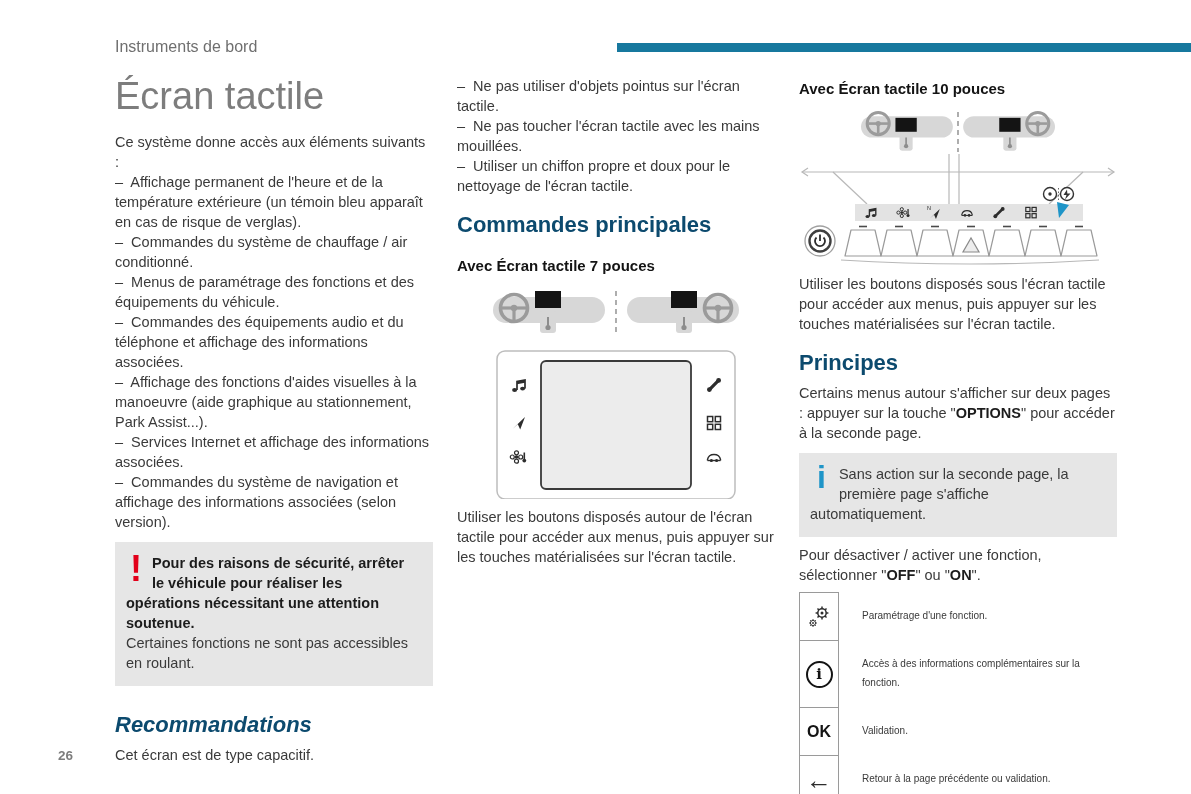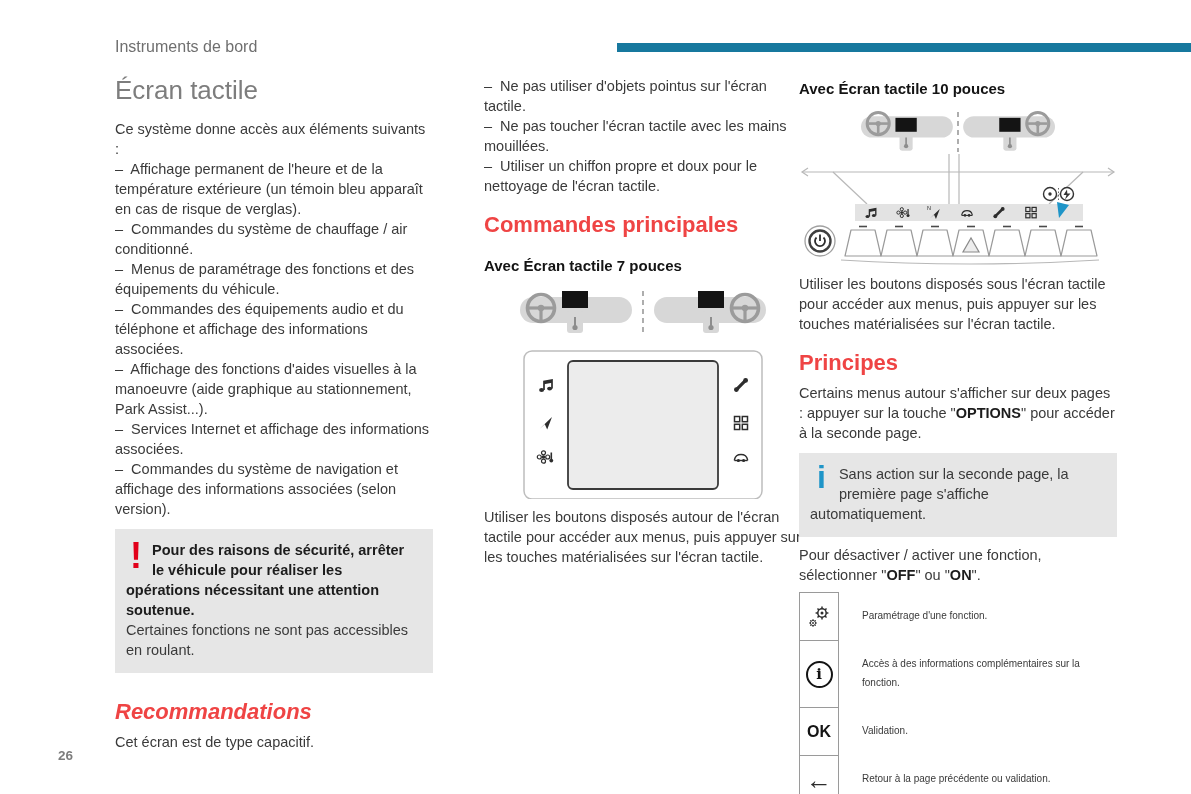--- a/index.html
+++ b/index.html
@@ -6,24 +6,24 @@
   body{
     width:1191px;height:794px;position:relative;overflow:hidden;
     background:#ffffff;color:#3a3a3a;
     font-family:"Liberation Sans", sans-serif;
   }
   .breadcrumb{position:absolute;left:115px;top:38px;font-size:16px;color:#6f6f6f;}
   .teal-bar{position:absolute;left:617px;top:43px;width:574px;height:9px;background:#17789e;}
   .page-number{position:absolute;left:58px;top:748px;font-size:13.5px;font-weight:bold;color:#7d7d7d;}
 
   .col{position:absolute;top:76px;width:318px;}
-  #col1{left:115px;} #col2{left:484px;} #col3{left:799px;}
-
-  h1{font-size:26px;font-weight:400;color:#7d7d7d;margin:0 0 14px 0;line-height:1.1;}
-  h2{font-size:22px;font-weight:bold;color:#ef4444;margin:0;line-height:1.15;}
+  #col1{left:115px;} #col2{left:457px;} #col3{left:799px;}
+
+  h1{font-size:38px;font-weight:400;color:#7d7d7d;margin:0 0 14px 0;line-height:1.1;}
+  h2{font-size:22px;font-weight:bold;color:#0c4a6e;margin:0;line-height:1.15;}
   h3{font-size:15px;font-weight:bold;color:#141414;margin:0;line-height:1.2;}
   .body{font-size:14.5px;line-height:20px;margin:0;color:#3a3a3a;}
   .bullet{white-space:pre-wrap;}
   b{color:#1c1c1c;}
 
   .graybox{background:#e6e6e6;padding:11px 13px 13px 11px;overflow:hidden;}
   .warnbox{margin-top:10px;}
   .bang{float:left;color:#e2001a;font-size:36px;font-weight:bold;line-height:30px;margin:1px 10px 2px 4px;}
   .infobox{margin-top:10px;}
   .info-i{float:left;color:#1f95c8;font-size:32px;font-weight:bold;line-height:26px;margin:0 13px 0 7px;}

